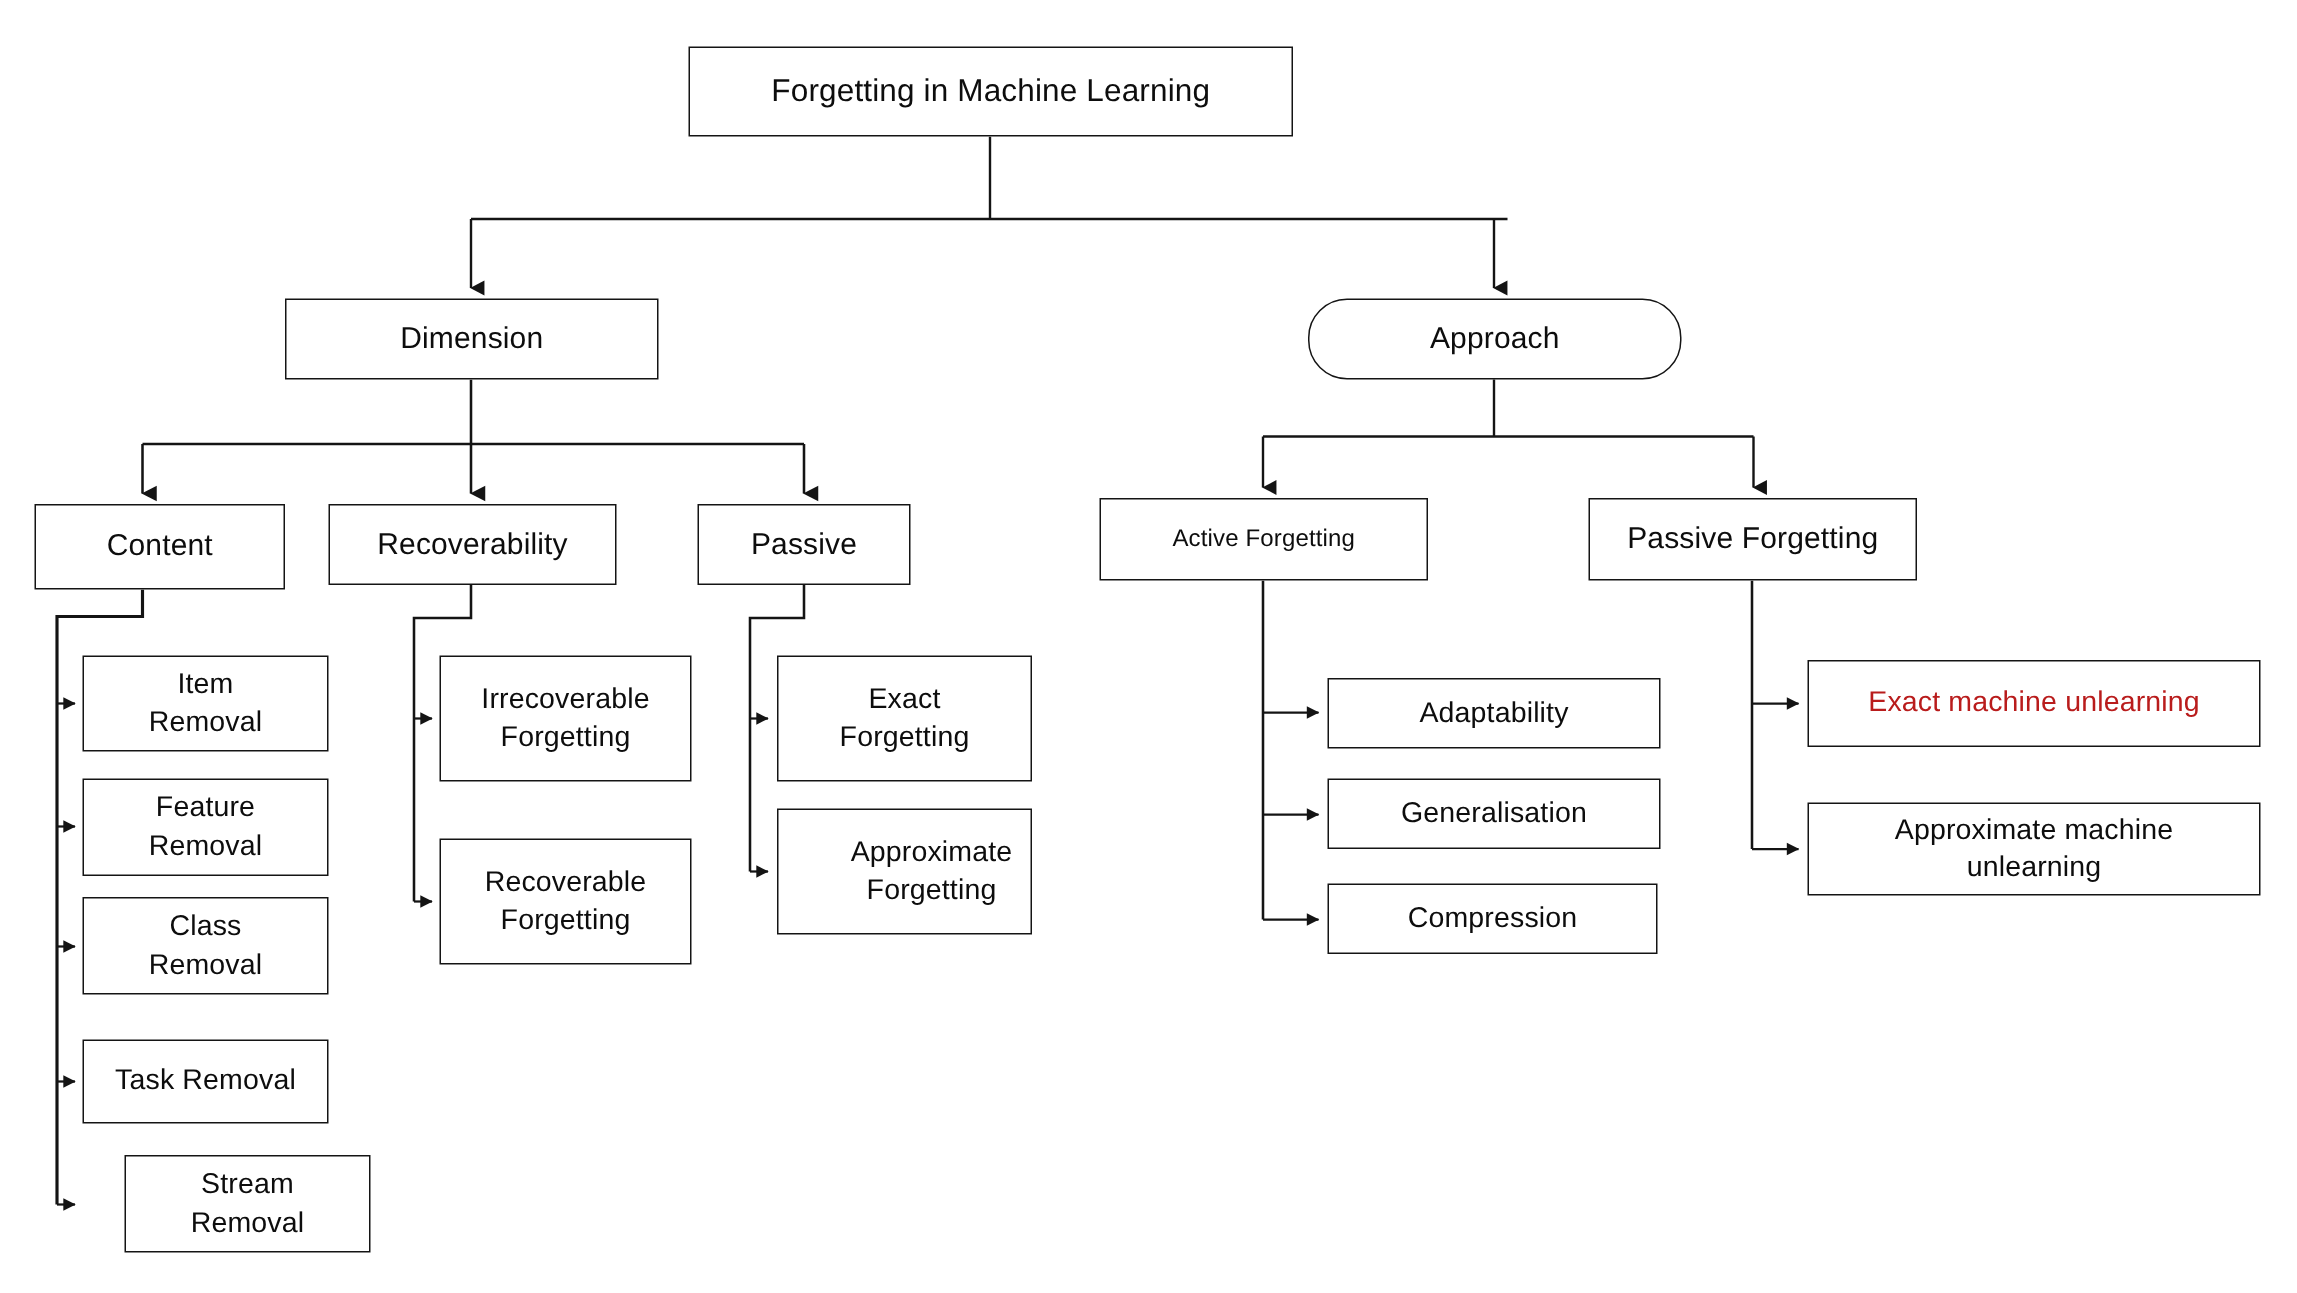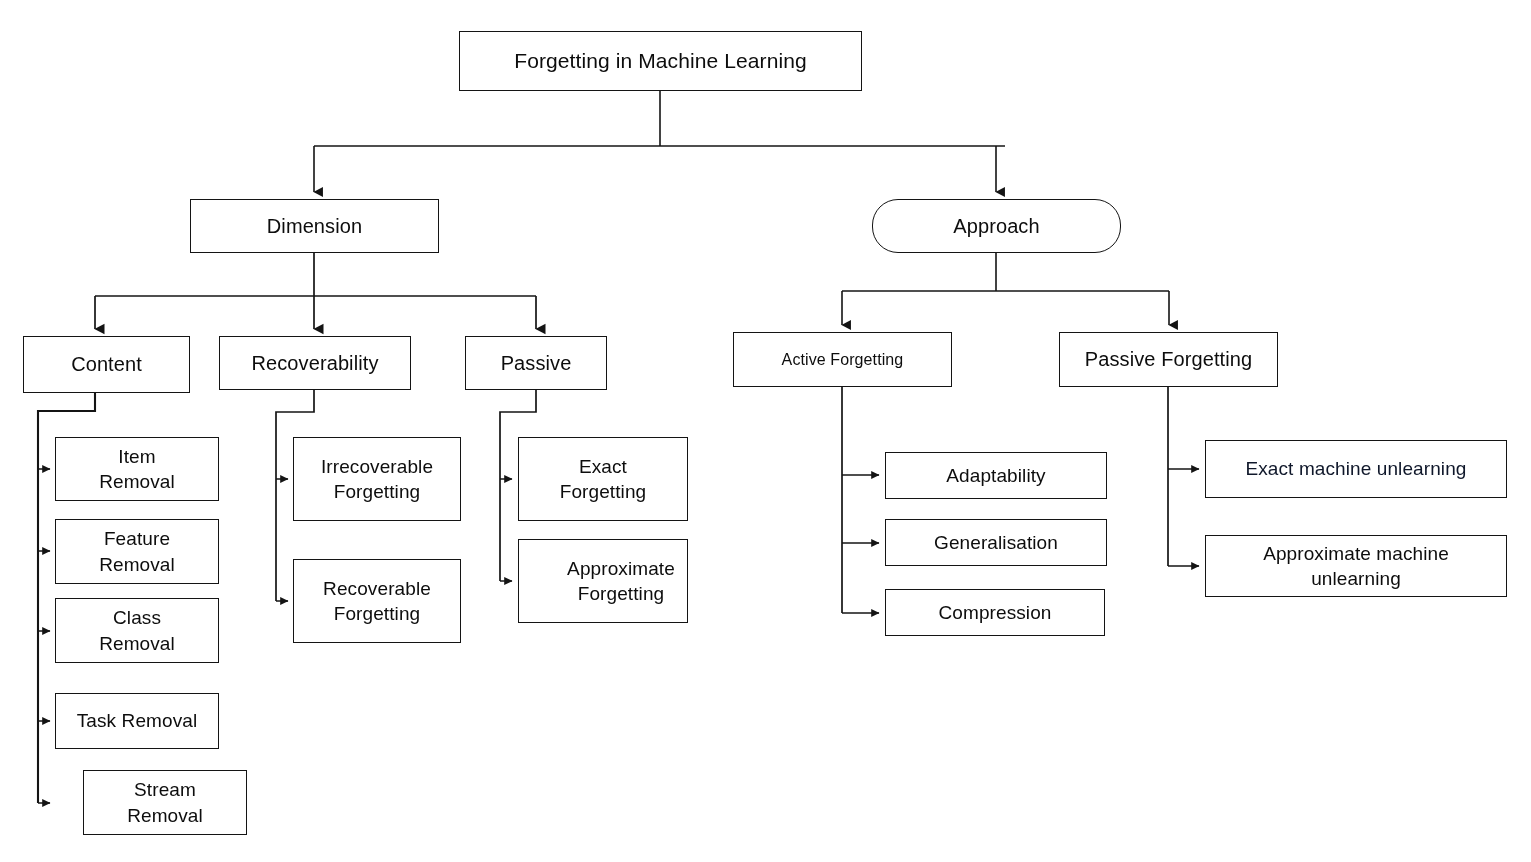--- a/index.html
+++ b/index.html
@@ -133,17 +133,17 @@
 Forgetting</div>
   <div class="node" style="left: 293px; top: 559px; width: 168px; height: 84px; font-size: 19px; border-color: rgb(20, 20, 20); color: rgb(13, 13, 13);">Recoverable
 Forgetting</div>
   <div class="node" style="left: 518px; top: 437px; width: 170px; height: 84px; font-size: 19px; border-color: rgb(20, 20, 20); color: rgb(13, 13, 13);">Exact
 Forgetting</div>
   <div class="node" style="left: 518px; top: 539px; width: 170px; height: 84px; font-size: 19px; border-color: rgb(20, 20, 20); color: rgb(13, 13, 13); padding-left: 36px;">Approximate
 Forgetting</div>
   <div class="node" style="left: 885px; top: 452px; width: 222px; height: 47px; font-size: 19px; border-color: rgb(20, 20, 20); color: rgb(13, 13, 13);">Adaptability</div>
   <div class="node" style="left: 885px; top: 519px; width: 222px; height: 47px; font-size: 19px; border-color: rgb(20, 20, 20); color: rgb(13, 13, 13);">Generalisation</div>
   <div class="node" style="left: 885px; top: 589px; width: 220px; height: 47px; font-size: 19px; border-color: rgb(20, 20, 20); color: rgb(13, 13, 13);">Compression</div>
-  <div class="node" style="left: 1205px; top: 440px; width: 302px; height: 58px; font-size: 19px; border-color: rgb(20, 20, 20); color: #0f172a;">Exact machine unlearning</div>
+  <div class="node" style="left: 1205px; top: 440px; width: 302px; height: 58px; font-size: 19px; border-color: rgb(20, 20, 20); color: #b91c1c;">Exact machine unlearning</div>
   <div class="node" style="left: 1205px; top: 535px; width: 302px; height: 62px; font-size: 19px; border-color: rgb(20, 20, 20); color: rgb(13, 13, 13);">Approximate machine
 unlearning</div>
 
 </div>
 
 </body></html>

